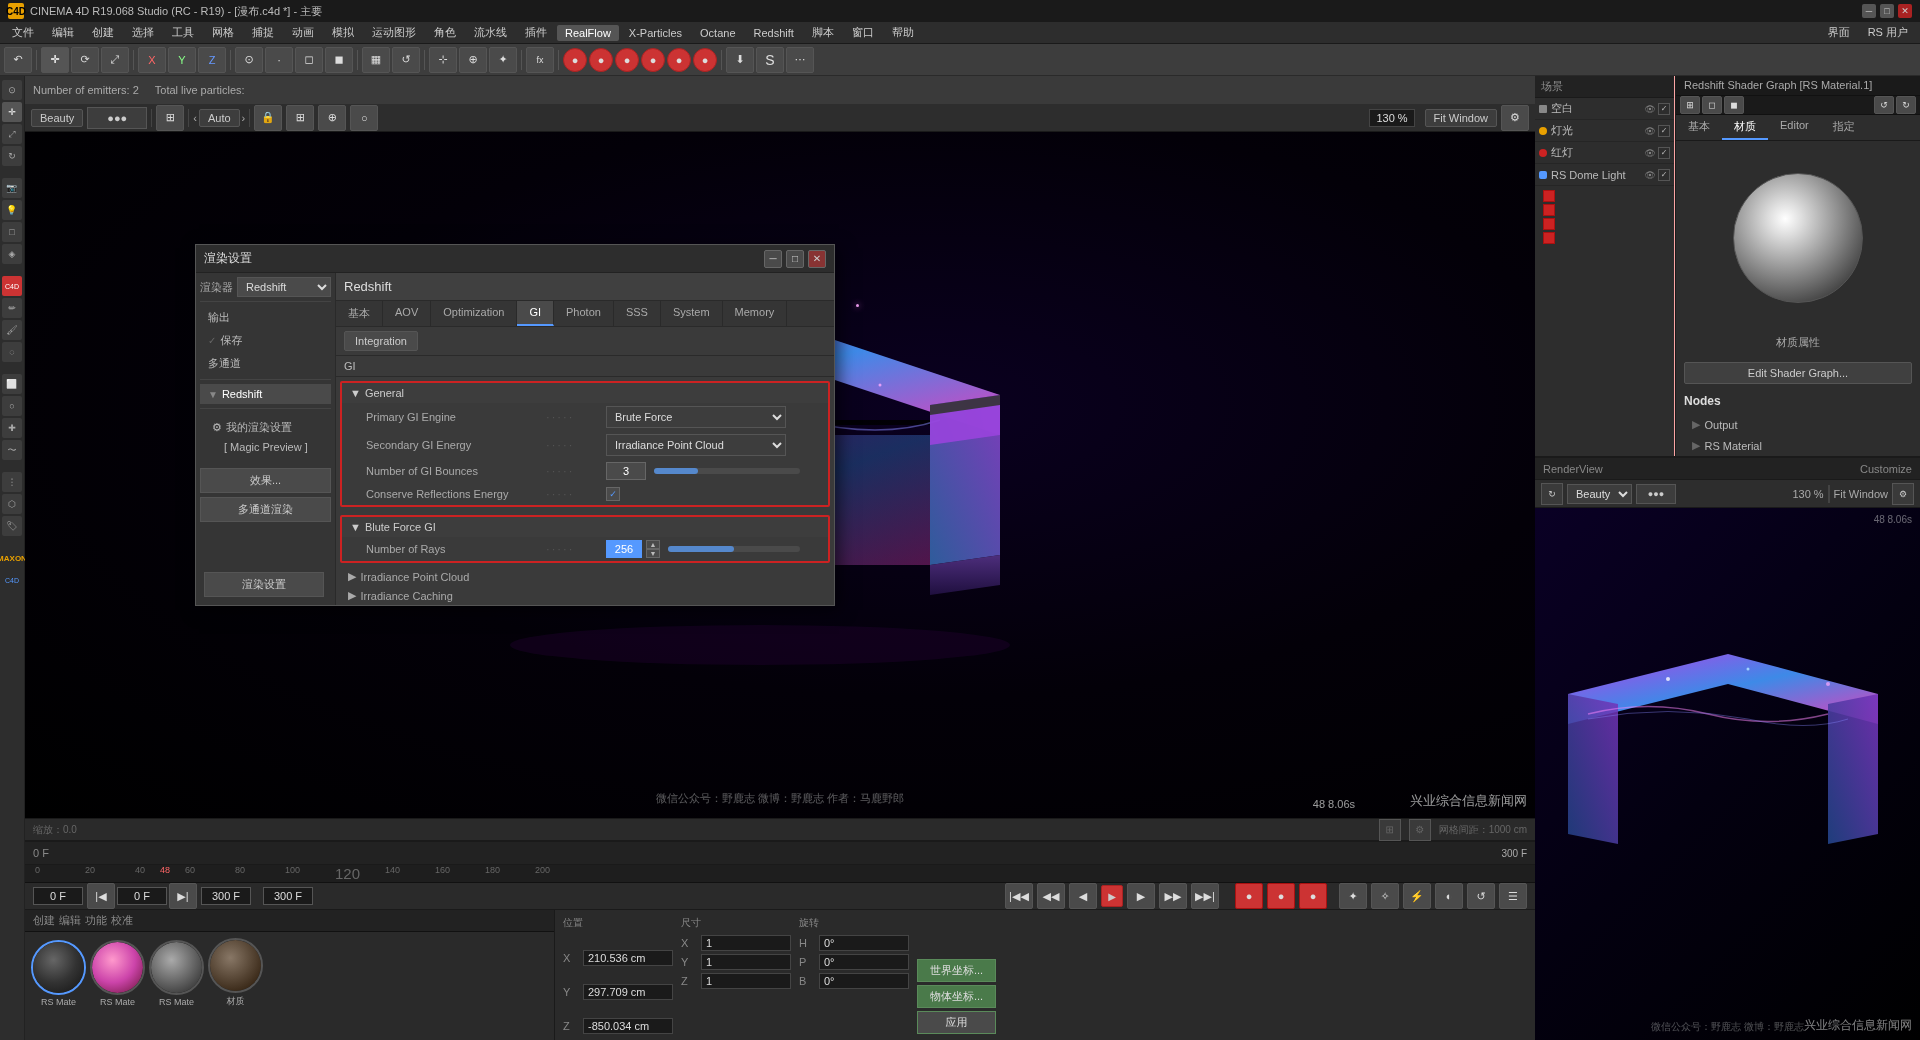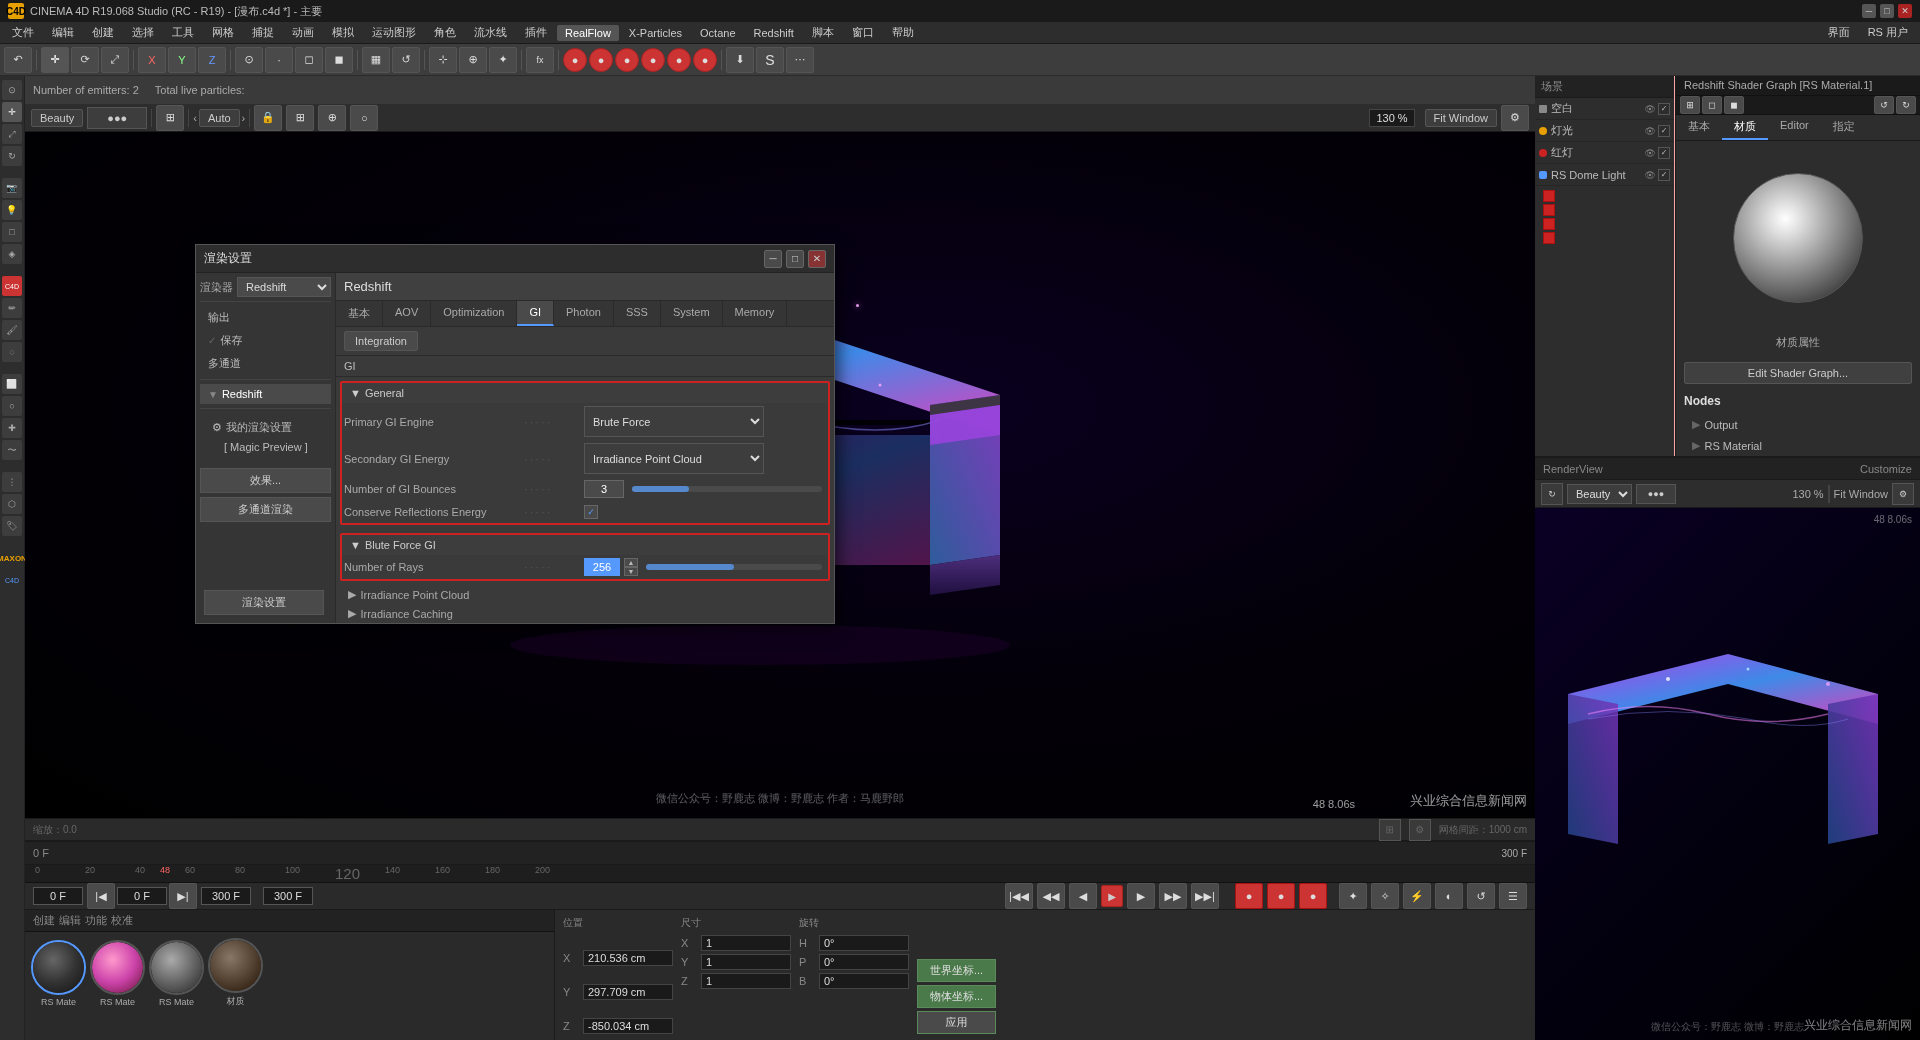--- a/index.html
+++ b/index.html
@@ -62,25 +62,25 @@
     .dialog-tab { padding: 5px 12px; font-size: 11px; color: #aaa; cursor: pointer; border-right: 1px solid #2a2a2a; }
     .dialog-tab.active { background: #4a4a4a; color: #fff; border-bottom: 2px solid #5599ff; }
     .integration-tab { padding: 4px 8px; background: #3a3a3a; border-bottom: 1px solid #2a2a2a; }
     .integration-btn { padding: 3px 10px; background: #4a4a4a; border: 1px solid #555; color: #ccc; font-size: 11px; cursor: pointer; border-radius: 2px; }
 
     
     .gi-section { padding: 4px 8px; font-size: 11px; color: #bbb; border-bottom: 1px solid #2a2a2a; }
     .section-block { border: 1px solid #c0392b; margin: 4px; border-radius: 2px; overflow: hidden; }
     .section-header { background: #3d3d3d; padding: 4px 8px; font-size: 11px; color: #ccc; display: flex; align-items: center; gap: 4px; cursor: pointer; }
     .section-content { background: #3a3a3a; }
-    .param-row { display: flex; align-items: center; padding: 3px 2px; font-size: 11px; color: #bbb; min-height: 22px; }
+    .param-row { display: flex; align-items: center; padding: 3px 24px; font-size: 11px; color: #bbb; min-height: 22px; }
     .param-label { width: 180px; color: #aaa; }
     .param-dots { color: #555; flex: 1; letter-spacing: 2px; max-width: 60px; }
     .param-value { display: flex; align-items: center; gap: 4px; flex: 1; }
-    .param-select { background: #3d3d3d; border: 1px solid #555; color: #ddd; font-size: 11px; padding: 1px 4px; height: 31px; min-width: 180px; }
+    .param-select { background: #3d3d3d; border: 1px solid #555; color: #ddd; font-size: 11px; padding: 1px 4px; height: 22px; min-width: 180px; }
     .param-input { background: #4a4a4a; border: 1px solid #666; color: #fff; font-size: 11px; padding: 1px 4px; height: 18px; width: 40px; text-align: center; }
     .param-slider { flex: 1; height: 6px; background: #4a4a4a; border-radius: 3px; margin: 0 4px; position: relative; }
     .param-slider-fill { height: 100%; background: #5588cc; border-radius: 3px; }
     .param-checkbox { width: 14px; height: 14px; background: #4a4a4a; border: 1px solid #666; display: flex; align-items: center; justify-content: center; font-size: 9px; color: #5599ff; }
 
     
     .rays-input { background: #5599ff; color: #fff; font-size: 11px; padding: 1px 4px; height: 18px; width: 36px; text-align: center; border: none; }
     .rays-spinner { display: flex; flex-direction: column; width: 14px; }
     .rays-spin-btn { height: 9px; background: #4a4a4a; border: 1px solid #666; display: flex; align-items: center; justify-content: center; font-size: 7px; cursor: pointer; }
 

